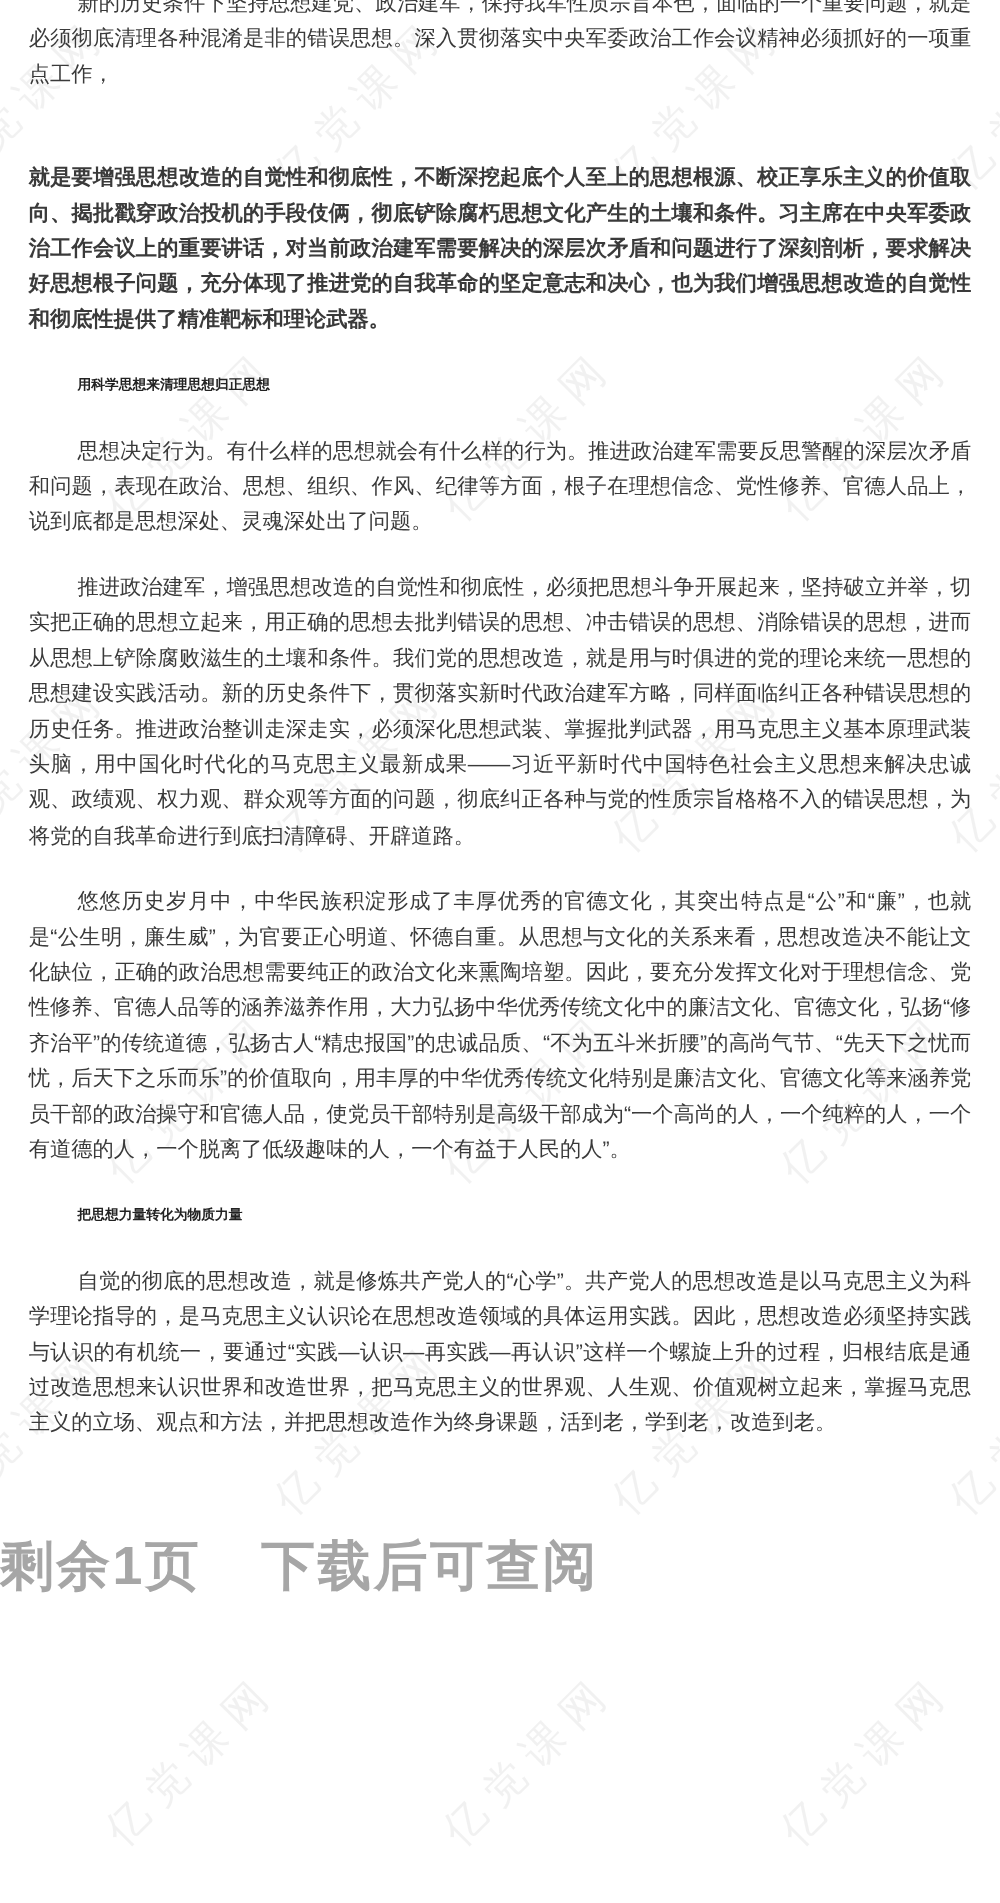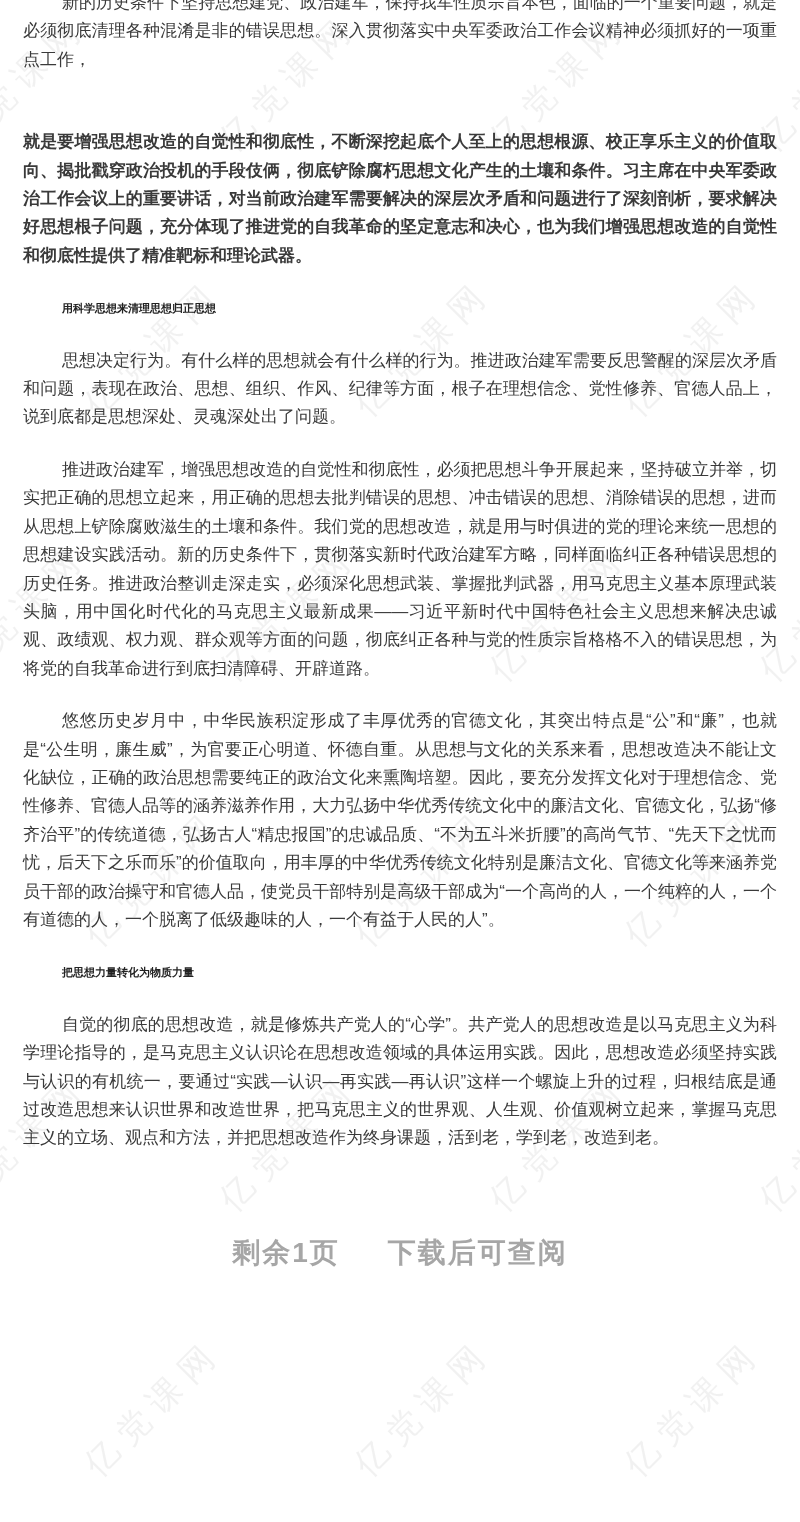--- a/index.html
+++ b/index.html
@@ -48,22 +48,22 @@
     font-weight: bold;
     color: var(--heading-color, #222222);
     margin: 0 0 24px 0;
     padding-left: 39px;
   }
   .page-gap { height: 30px; }
   .footer {
     position: relative;
     z-index: 1;
     margin-top: 76px;
-    text-align: center;
-    font-size: 28px;
+    text-align: left;
+    font-size: 43px;
     line-height: 48px;
     font-weight: bold;
     color: var(--footer-color, #a6a6a6);
     letter-spacing: 2px;
     white-space: nowrap;
   }
   .fgap { display: inline-block; width: 48px; }
 </style>
 </head>
 <body style="background: rgb(255, 255, 255);">

